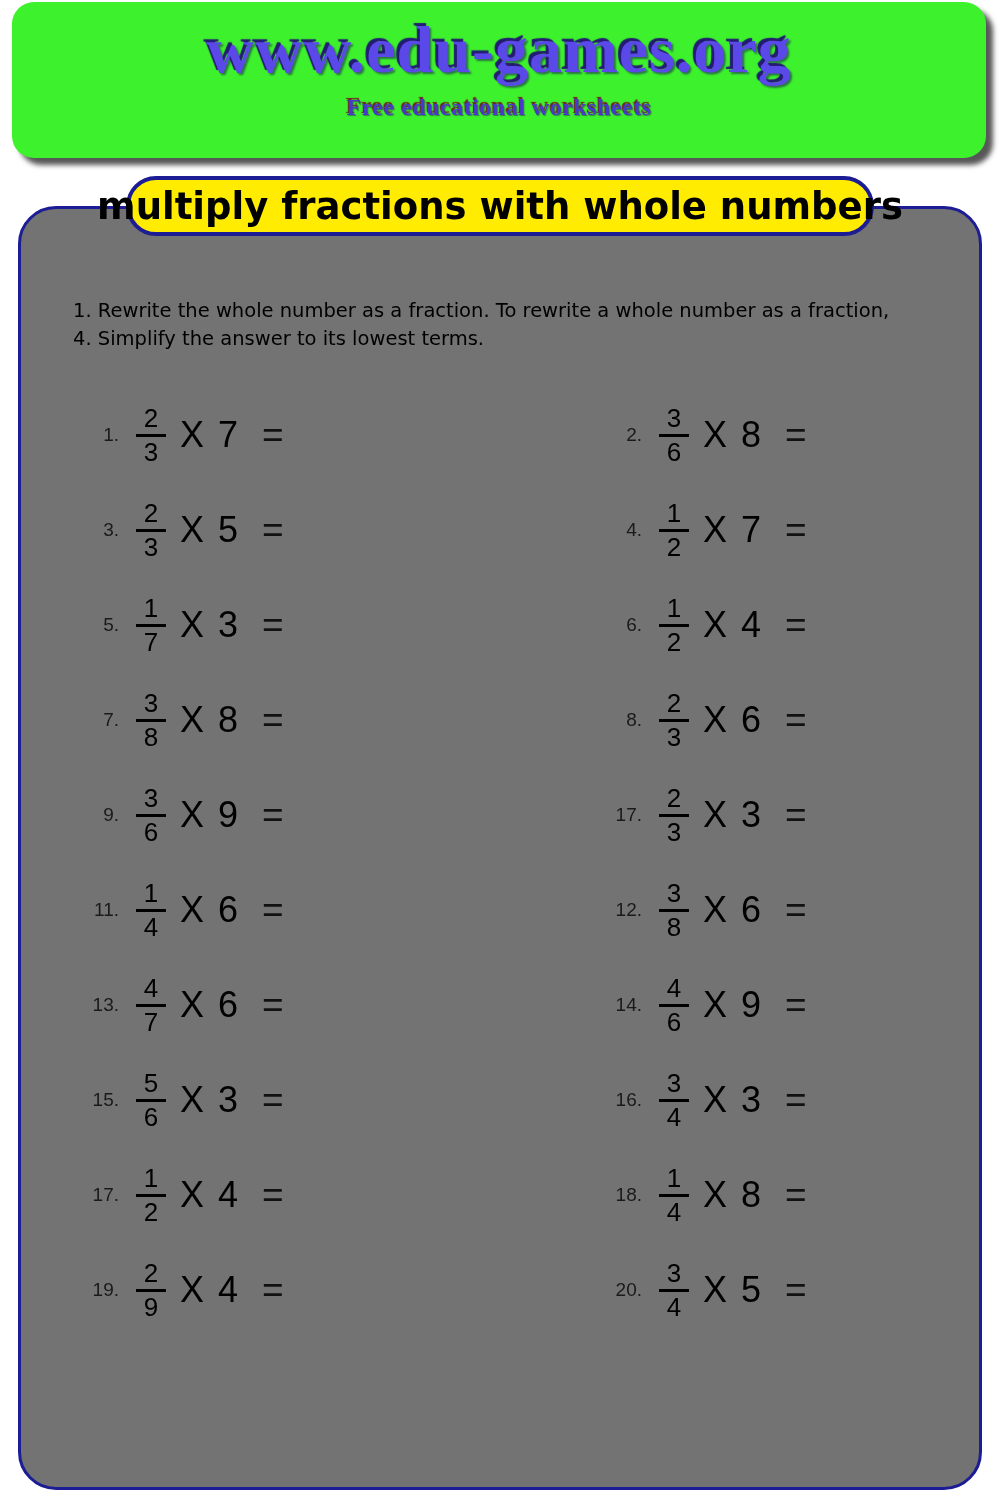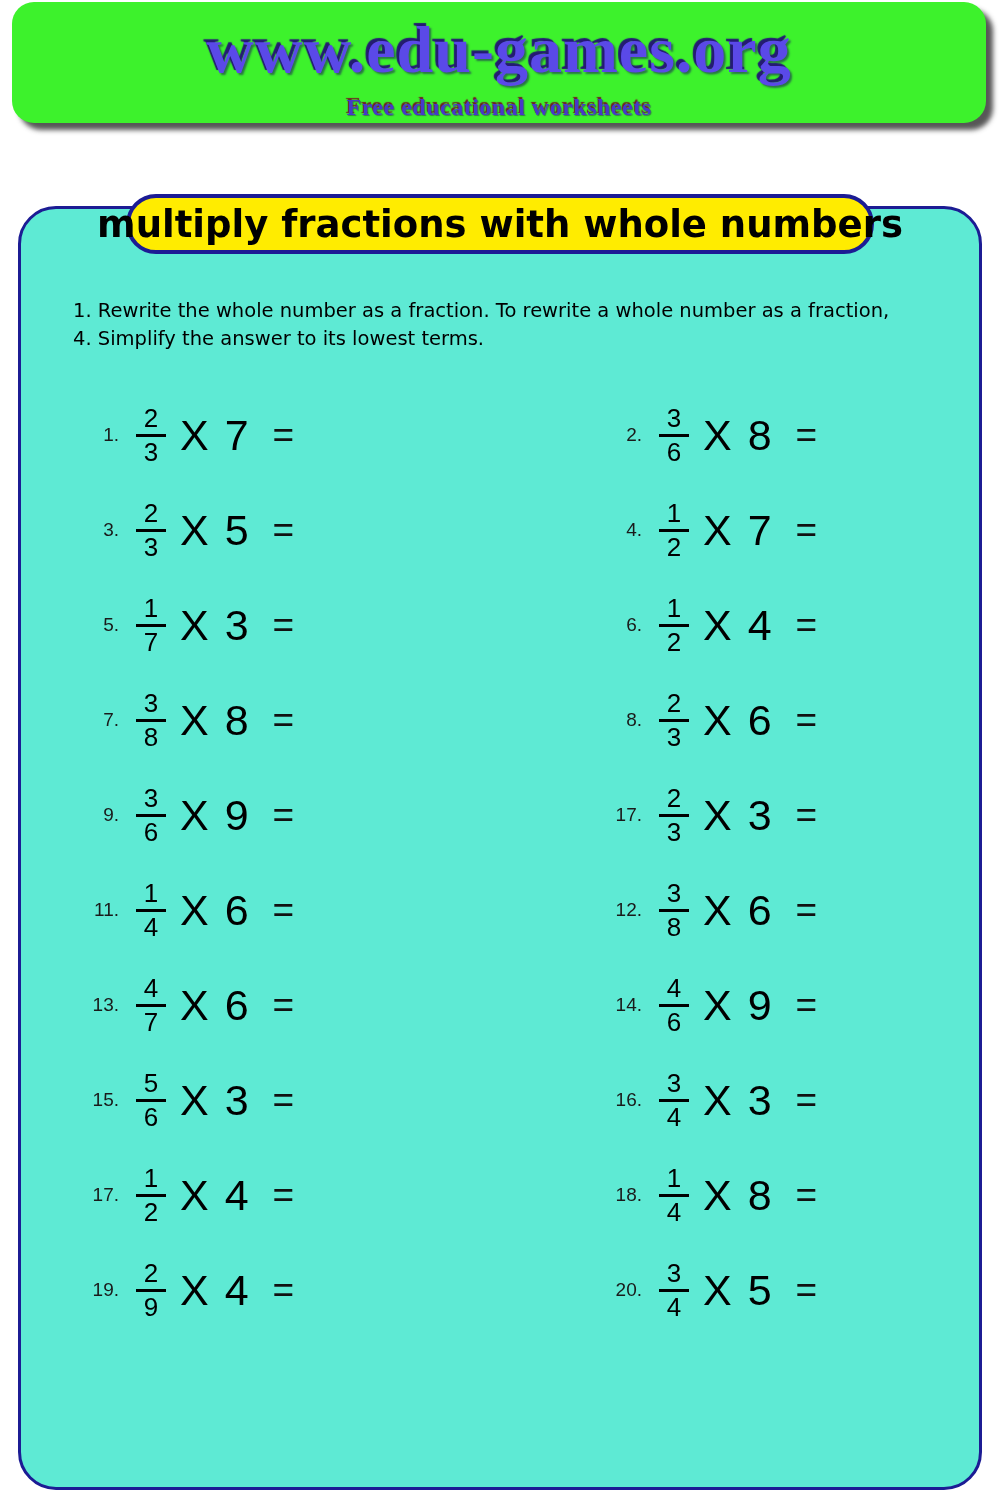--- a/index.html
+++ b/index.html
@@ -1,21 +1,21 @@
 <!DOCTYPE html>
 <html><head>
 <meta charset="utf-8">
 <style>
   * { margin: 0; padding: 0; box-sizing: border-box; }
   html, body { width: 1000px; height: 1500px; background: #ffffff; overflow: hidden; }
   body { position: relative; font-family: "DejaVu Sans", sans-serif; }
 
   
   .site-header {
-    position: absolute; left: 12px; top: 2px; width: 974px; height: 121px;
+    position: absolute; left: 12px; top: 2px; width: 974px; height: 156px;
     background: #3df22c; border-radius: 22px;
     box-shadow: 7px 7px 5px rgba(45,45,45,0.8);
     text-align: center;
   }
   .site-title {
     margin-top: 10px;
     font-family: "Liberation Serif", serif;
     font-weight: bold; font-size: 66px; letter-spacing: 1px;
     color: #5a49e8;
     text-shadow: -3px -3px 1px #241b72, 2px 2px 2px rgba(25,15,90,0.55);
@@ -25,26 +25,26 @@
     font-family: "Liberation Serif", serif;
     font-weight: bold; font-size: 24px; letter-spacing: 0.5px;
     color: #4739c9;
     text-shadow: -1px -2px 1px #6e2222, 1px 1px 1px rgba(40,20,90,0.5);
   }
 
   
   .sheet {
     position: absolute; left: 18px; top: 206px; width: 964px; height: 1284px;
     border: 3px solid #1c1c94; border-radius: 38px;
-    background: #5eead4;
+    background: #737373;
   }
 
   
   .title-banner {
-    position: absolute; left: 126px; top: 194px; width: 748px; height: 60px;
+    position: absolute; left: 126px; top: 176px; width: 748px; height: 60px;
     background: #ffec00; border: 4px solid #1c1c94; border-radius: 30px;
     z-index: 2;
     display: flex; align-items: center; justify-content: center;
   }
   .title-banner-text {
     font-size: 37px; font-weight: bold; color: #000000;
     font-family: "DejaVu Sans", sans-serif;
     white-space: nowrap;
   }
 
@@ -72,21 +72,21 @@
     font-family: "Liberation Sans", sans-serif;
   }
   .frac {
     display: inline-flex; flex-direction: column; align-items: center;
     font-size: 26px; line-height: 1.02; color: #000;
     font-family: "Liberation Sans", sans-serif;
   }
   .frac-bar { width: 30px; height: 0; border-top: 3px solid #000; margin: 2px 0; }
   .p-mult {
     margin-left: 14px;
-    font-size: 43px; color: #000;
+    font-size: 36px; color: #000;
     font-family: "Liberation Sans", sans-serif;
     white-space: nowrap; letter-spacing: 2px;
   }
   .p-eq {
     margin-left: 22px;
     font-size: 37px; color: #111;
     font-family: "Liberation Sans", sans-serif;
   }
 </style>
 </head>

